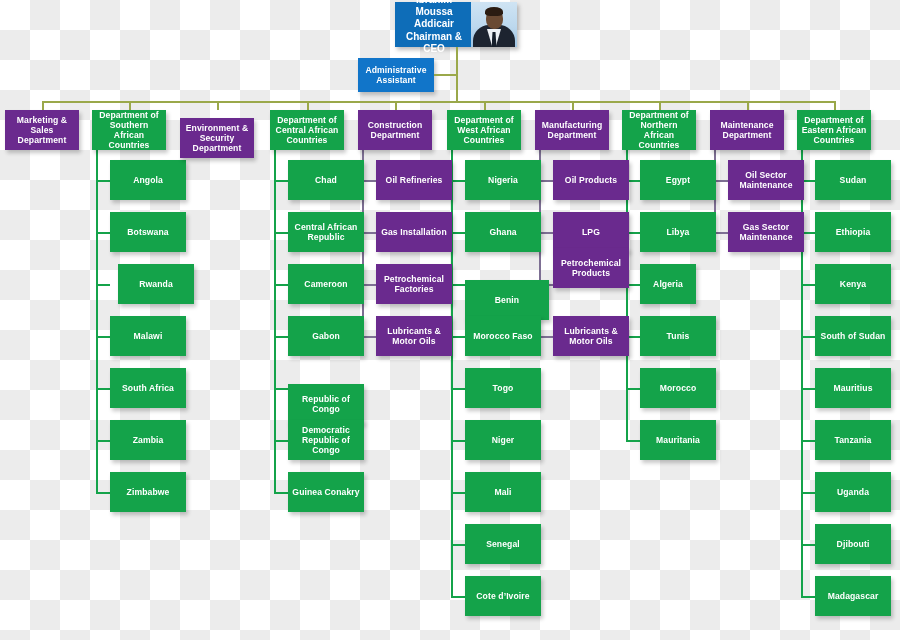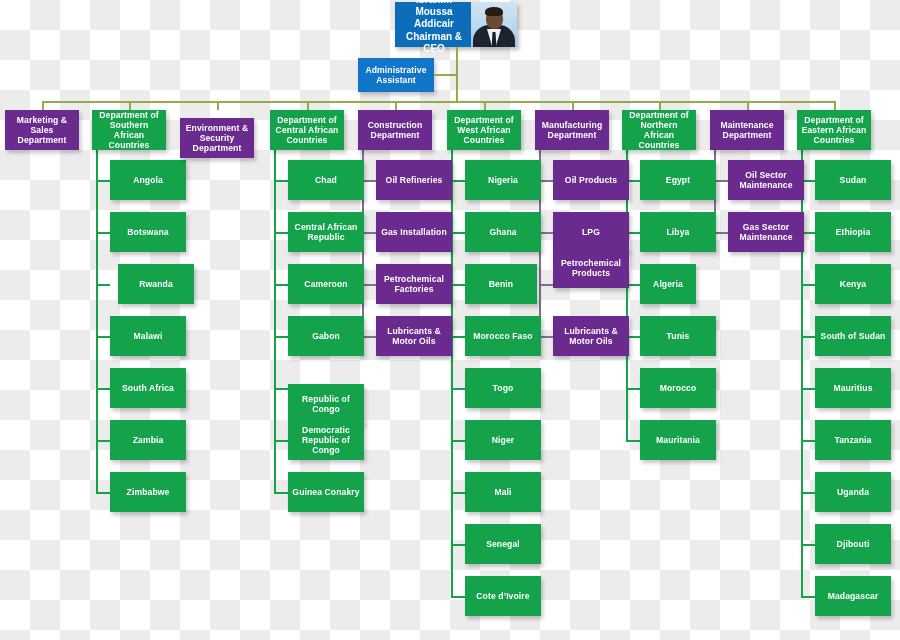--- a/index.html
+++ b/index.html
@@ -230,21 +230,21 @@
       </div>
       <div class="node green dept" style="left:447px;top:110px;width:74px;height:40px;">
         <span>Department of West African Countries</span>
       </div>
       <div class="node green leaf" style="left:465px;top:160px;width:76px;height:40px;">
         <span>Nigeria</span>
       </div>
       <div class="node green leaf" style="left:465px;top:212px;width:76px;height:40px;">
         <span>Ghana</span>
       </div>
-      <div class="node green leaf" style="left:465px;top:264px;width:72px;height:40px;">
+      <div class="node green leaf" style="left:465px;top:280px;width:84px;height:40px;">
         <span>Benin</span>
       </div>
       <div class="node green leaf" style="left:465px;top:316px;width:76px;height:40px;">
         <span>Morocco Faso</span>
       </div>
       <div class="node green leaf" style="left:465px;top:368px;width:76px;height:40px;">
         <span>Togo</span>
       </div>
       <div class="node green leaf" style="left:465px;top:420px;width:76px;height:40px;">
         <span>Niger</span>

